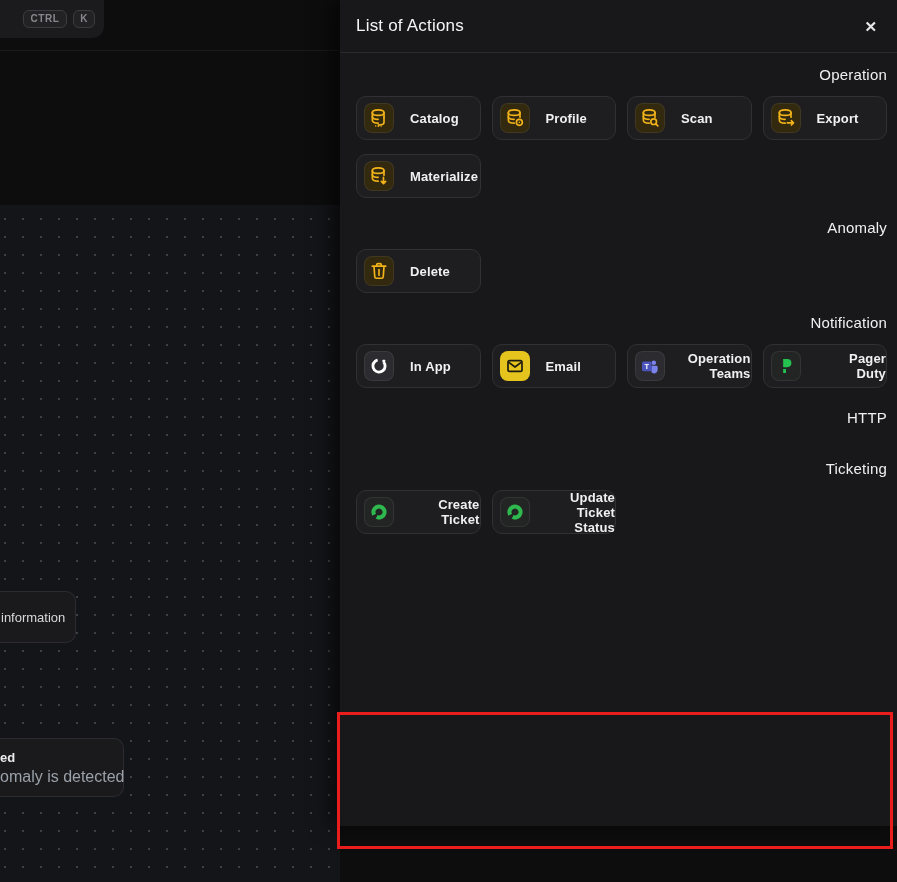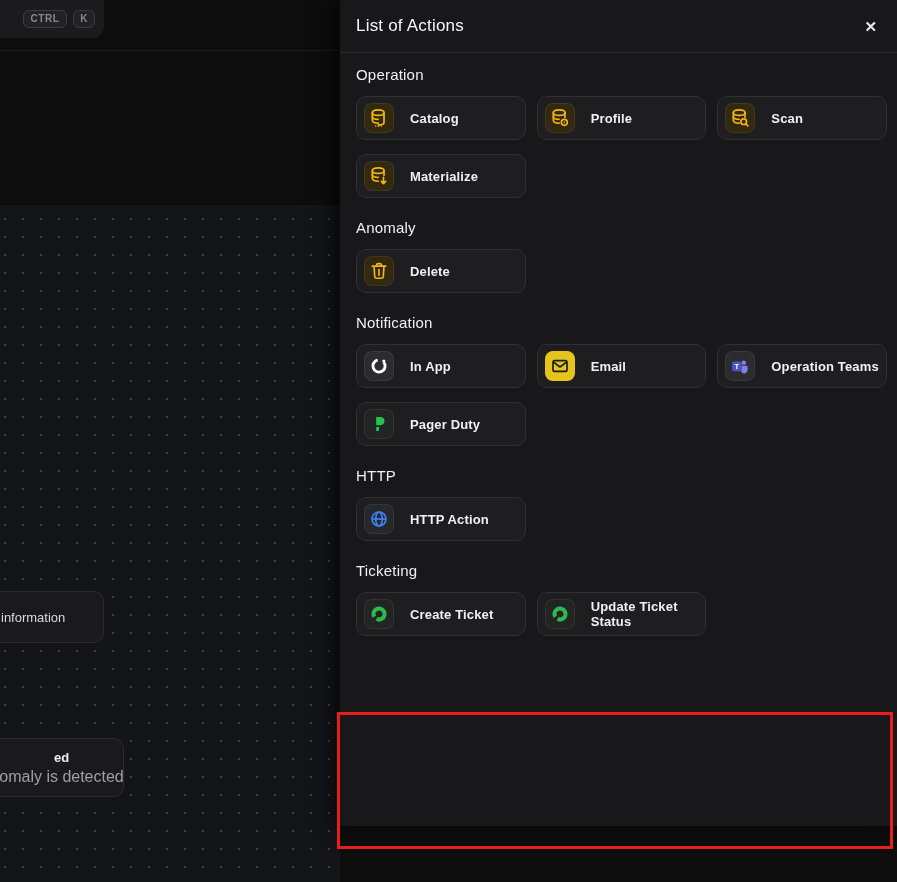--- a/index.html
+++ b/index.html
@@ -16,40 +16,40 @@
     gap: 6px; padding-right: 9px; }
   .kbd { border: 1px solid #3b3b41; border-radius: 6px; color: #87878e; font-size: 10px;
     font-weight: 700; letter-spacing: .5px; padding: 3px 7px; line-height: 1; background: #222225; }
   .kbd.small { padding: 3px 6px; }
 
   .dotgrid { position: absolute; left: 0; top: 205px; width: 340px; height: 677px; background-color: #141519;
     background-image: radial-gradient(circle, #3c3f45 1px, transparent 1.4px);
     background-size: 18px 18px; background-position: 14px 5px; }
 
   .node { position: absolute; left: 0; background: #1a1a1d; border: 1px solid #2b2b30; border-left: none;
-    border-radius: 0 10px 10px 0; color: #d9d9dc; align-items: center; }
-  .node-info { top: 386px; width: 104px; height: 52px; display: flex; align-items: center; }
+    border-radius: 0 10px 10px 0; color: #d9d9dc; }
+  .node-info { top: 386px; width: 76px; height: 52px; display: flex; align-items: center; }
   .node-info .node-label { font-size: 13px; font-weight: 500; padding-left: 1px; white-space: nowrap; }
   .node-anomaly { top: 533px; width: 124px; height: 59px; display: flex; flex-direction: column;
     justify-content: center; gap: 3px; }
   .node-anomaly .node-title { font-size: 13px; font-weight: 700; color: #eceaec; white-space: nowrap; }
   .node-anomaly .node-subtitle { font-size: 16px; color: #9aa1a9; white-space: nowrap; }
 
   
   .panel { position: absolute; left: 340px; top: 0; width: 557px; height: 826px; background: #18181a;
     box-shadow: -10px 0 18px rgba(0,0,0,.55); }
   .panel-header { height: 53px; display: flex; align-items: center; justify-content: space-between;
     padding: 0 20px 0 16px; border-bottom: 1px solid #2a2a2e; }
   .panel-title { color: #f5f5f6; font-size: 17px; font-weight: 500; letter-spacing: .2px; }
   .close-btn { color: #e8e8ea; font-size: 15px; font-weight: 600; cursor: pointer; line-height: 1; }
 
-  .panel-content { padding: 13px 10px 0 16px; }
+  .panel-content { padding: 13px 10px 0 16px; text-align: right; }
   .section { margin-bottom: 21px; }
   .section-label { color: #f0f0f2; font-size: 15px; font-weight: 500; margin-bottom: 13px; letter-spacing: .2px; }
-  .btn-grid { display: grid; grid-template-columns: 1fr 1fr 1fr; column-gap: 11px; row-gap: 14px; }
+  .btn-grid { display: grid; grid-template-columns: 1fr 1fr 1fr 1fr; column-gap: 11px; row-gap: 14px; }
   .action-btn { height: 44px; background: #1e1e21; border: 1px solid #303035; border-radius: 10px;
     display: flex; align-items: center; gap: 16px; padding-left: 7px; cursor: pointer; }
   .action-btn .label { color: #f0f0f1; font-size: 13px; font-weight: 600; letter-spacing: .15px; }
   .icon-tile { width: 30px; height: 30px; border-radius: 8px; flex: 0 0 30px;
     display: flex; align-items: center; justify-content: center; border: 1px solid rgba(255,255,255,.07); }
   .icon-tile svg { display: block; }
 
   
   .highlight-box { position: absolute; left: 337px; top: 712px; width: 556px; height: 137px;
     border: 3px solid #ea1d1d; pointer-events: none; }
@@ -129,20 +129,32 @@
               </span>
               <span class="label">Scan</span>
             </div>
             <div class="action-btn">
               <span class="icon-tile" style="background: rgb(50, 41, 15);">
                 <svg width="20" height="20" viewBox="0 0 24 24">
                   <ellipse cx="11" cy="5.6" rx="7" ry="3.3" fill="none" stroke="#f2b31b" stroke-width="2"></ellipse>
   <path d="M4 5.6v9.2c0 1.9 3.1 3.4 7 3.4" fill="none" stroke="#f2b31b" stroke-width="2" stroke-linecap="round"></path>
   <path d="M18 5.6v5.4" fill="none" stroke="#f2b31b" stroke-width="2" stroke-linecap="round"></path>
   <path d="M4 10.2c0 1.9 3.1 3.4 7 3.4" fill="none" stroke="#f2b31b" stroke-width="2" stroke-linecap="round"></path>
+                  <path d="M13.5 17.8h7.5m0 0-2.6-2.6m2.6 2.6-2.6 2.6" fill="none" stroke="#f2b31b" stroke-width="2" stroke-linecap="round" stroke-linejoin="round"></path>
+                </svg>
+              </span>
+              <span class="label">Export</span>
+            </div>
+            <div class="action-btn">
+              <span class="icon-tile" style="background: rgb(50, 41, 15);">
+                <svg width="20" height="20" viewBox="0 0 24 24">
+                  <ellipse cx="11" cy="5.6" rx="7" ry="3.3" fill="none" stroke="#f2b31b" stroke-width="2"></ellipse>
+  <path d="M4 5.6v9.2c0 1.9 3.1 3.4 7 3.4" fill="none" stroke="#f2b31b" stroke-width="2" stroke-linecap="round"></path>
+  <path d="M18 5.6v5.4" fill="none" stroke="#f2b31b" stroke-width="2" stroke-linecap="round"></path>
+  <path d="M4 10.2c0 1.9 3.1 3.4 7 3.4" fill="none" stroke="#f2b31b" stroke-width="2" stroke-linecap="round"></path>
                   <path d="M17.4 13.6v7.5m0 0-2.6-2.6m2.6 2.6 2.6-2.6" fill="none" stroke="#f2b31b" stroke-width="2" stroke-linecap="round" stroke-linejoin="round"></path>
                 </svg>
               </span>
               <span class="label">Materialize</span>
             </div>
           </div>
         </div>
         <div class="section">
           <div class="section-label">Anomaly</div>
           <div class="btn-grid">
@@ -200,30 +212,20 @@
     <rect x="8.6" y="15.6" width="3.4" height="4.8" fill="#25c151"></rect>
                 </svg>
               </span>
               <span class="label">Pager Duty</span>
             </div>
           </div>
         </div>
         <div class="section">
           <div class="section-label">HTTP</div>
           <div class="btn-grid">
-            <div class="action-btn">
-              <span class="icon-tile" style="background: rgb(38, 40, 44);">
-                <svg width="20" height="20" viewBox="0 0 24 24">
-                  <circle cx="12" cy="12" r="8.4" fill="none" stroke="#3d82f4" stroke-width="2"></circle>
-    <ellipse cx="12" cy="12" rx="3.9" ry="8.4" fill="none" stroke="#3d82f4" stroke-width="2"></ellipse>
-    <path d="M3.6 12h16.8" stroke="#3d82f4" stroke-width="2"></path>
-                </svg>
-              </span>
-              <span class="label">HTTP Action</span>
-            </div>
           </div>
         </div>
         <div class="section">
           <div class="section-label">Ticketing</div>
           <div class="btn-grid">
             <div class="action-btn">
               <span class="icon-tile" style="background: rgb(35, 37, 36);">
                 <svg width="20" height="20" viewBox="0 0 24 24">
                   <g transform="rotate(150 12 12)">
                     <circle cx="12" cy="12" r="6.6" fill="none" stroke="#2eb84e" stroke-width="5" stroke-dasharray="36.5 5" stroke-linecap="butt"></circle>

